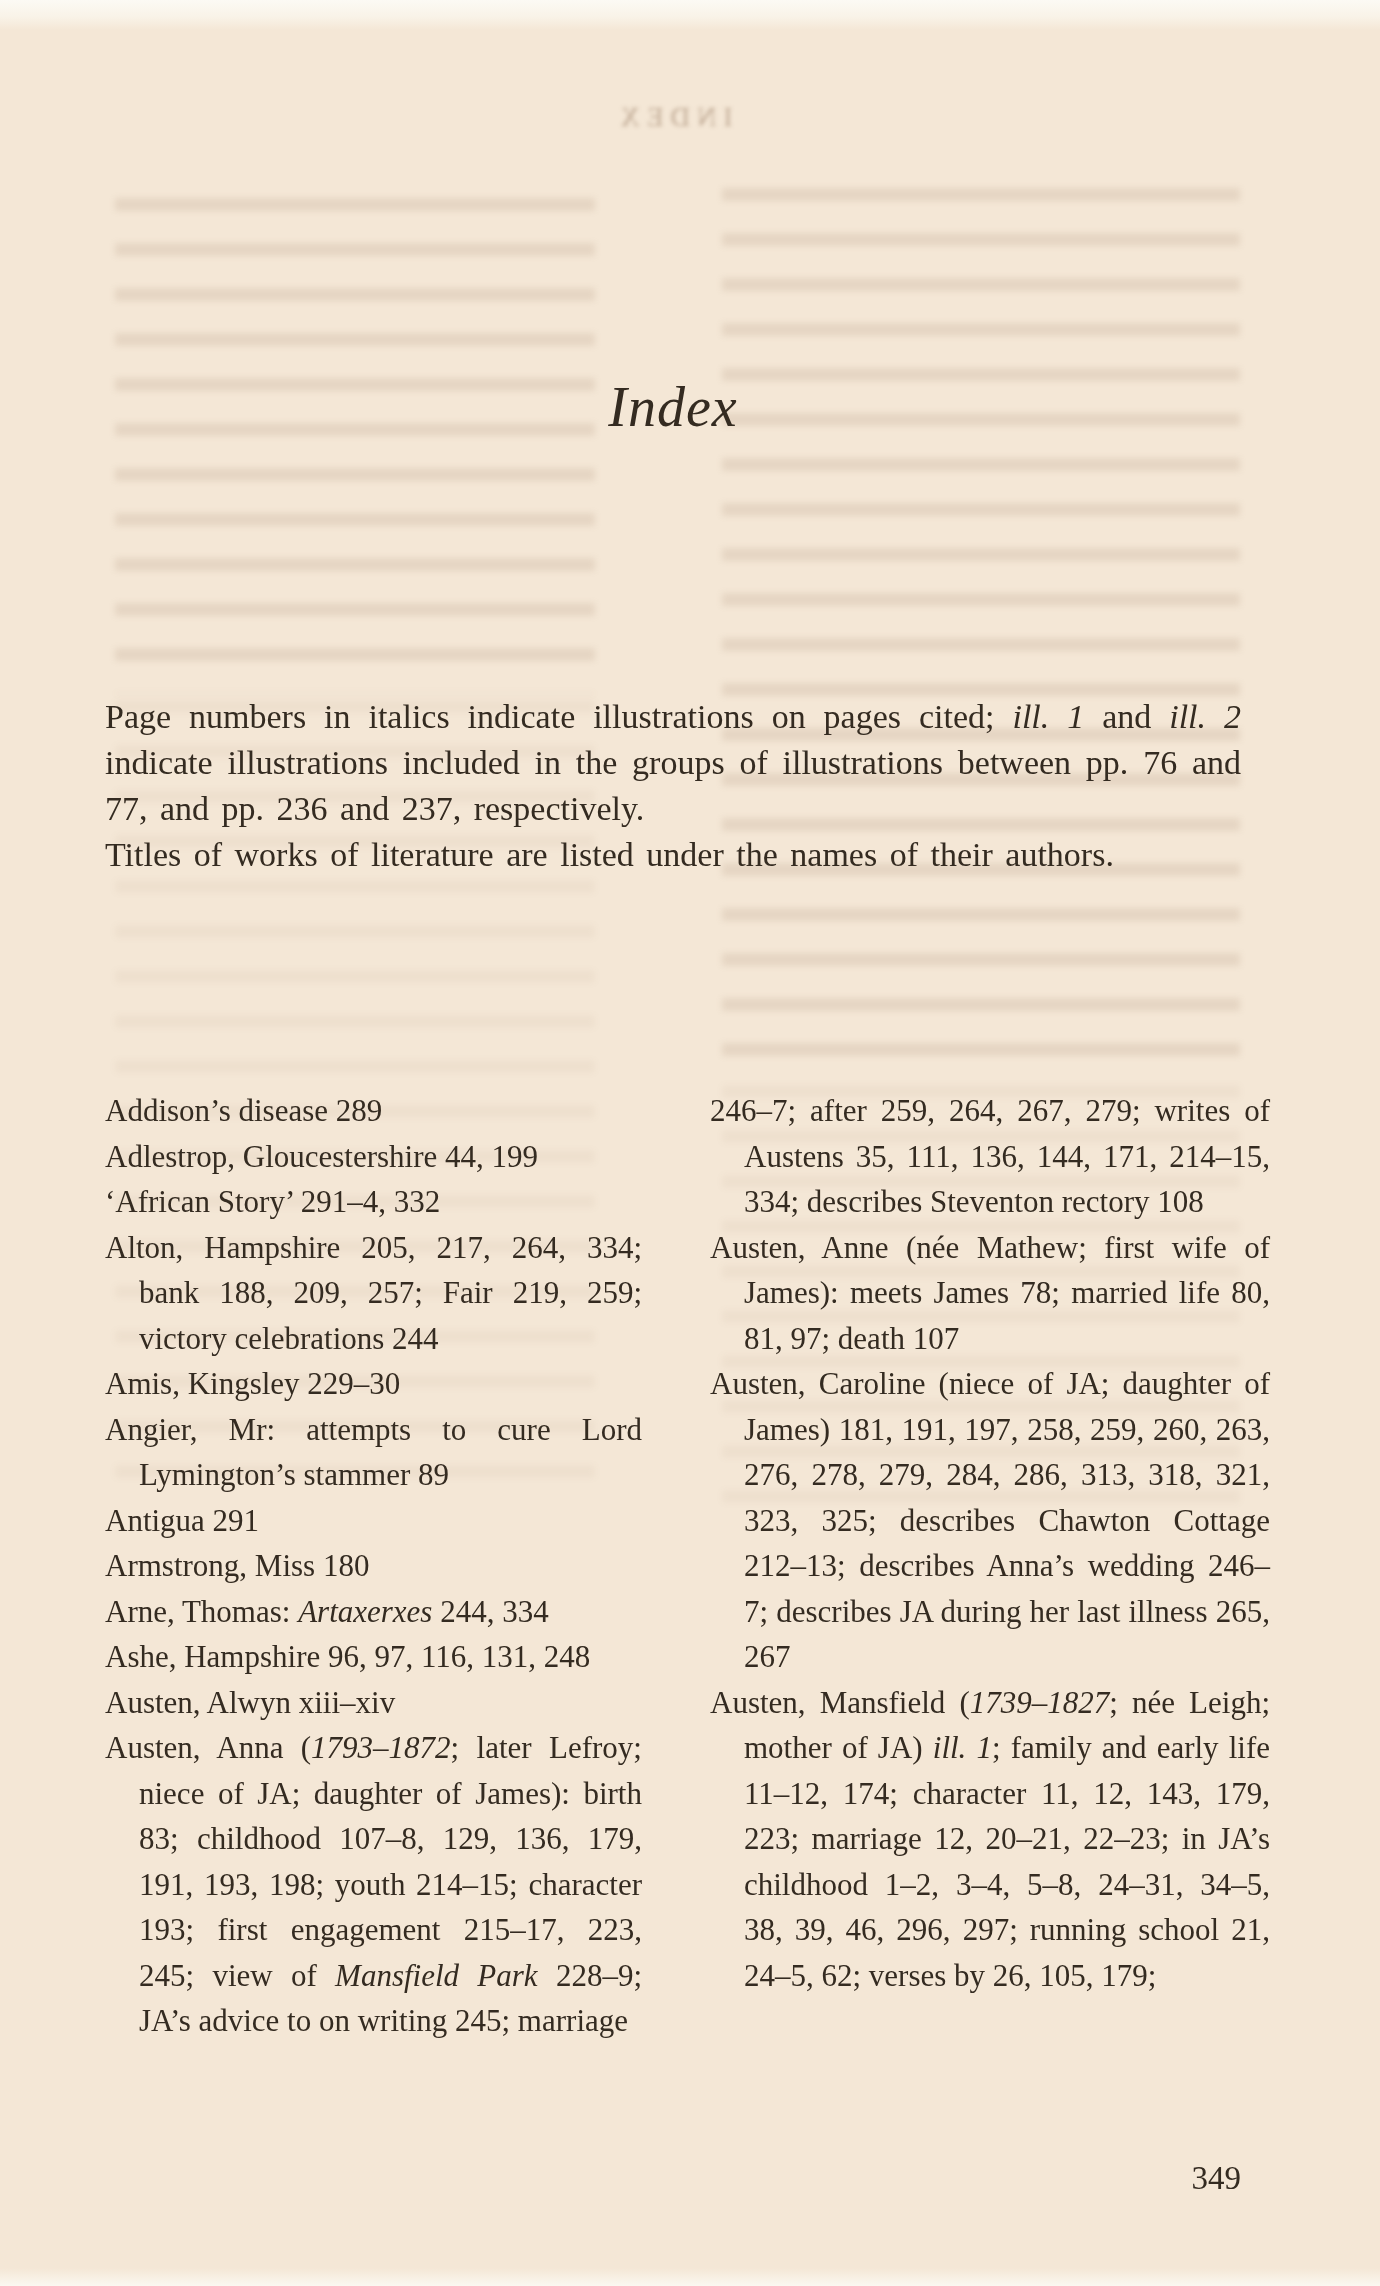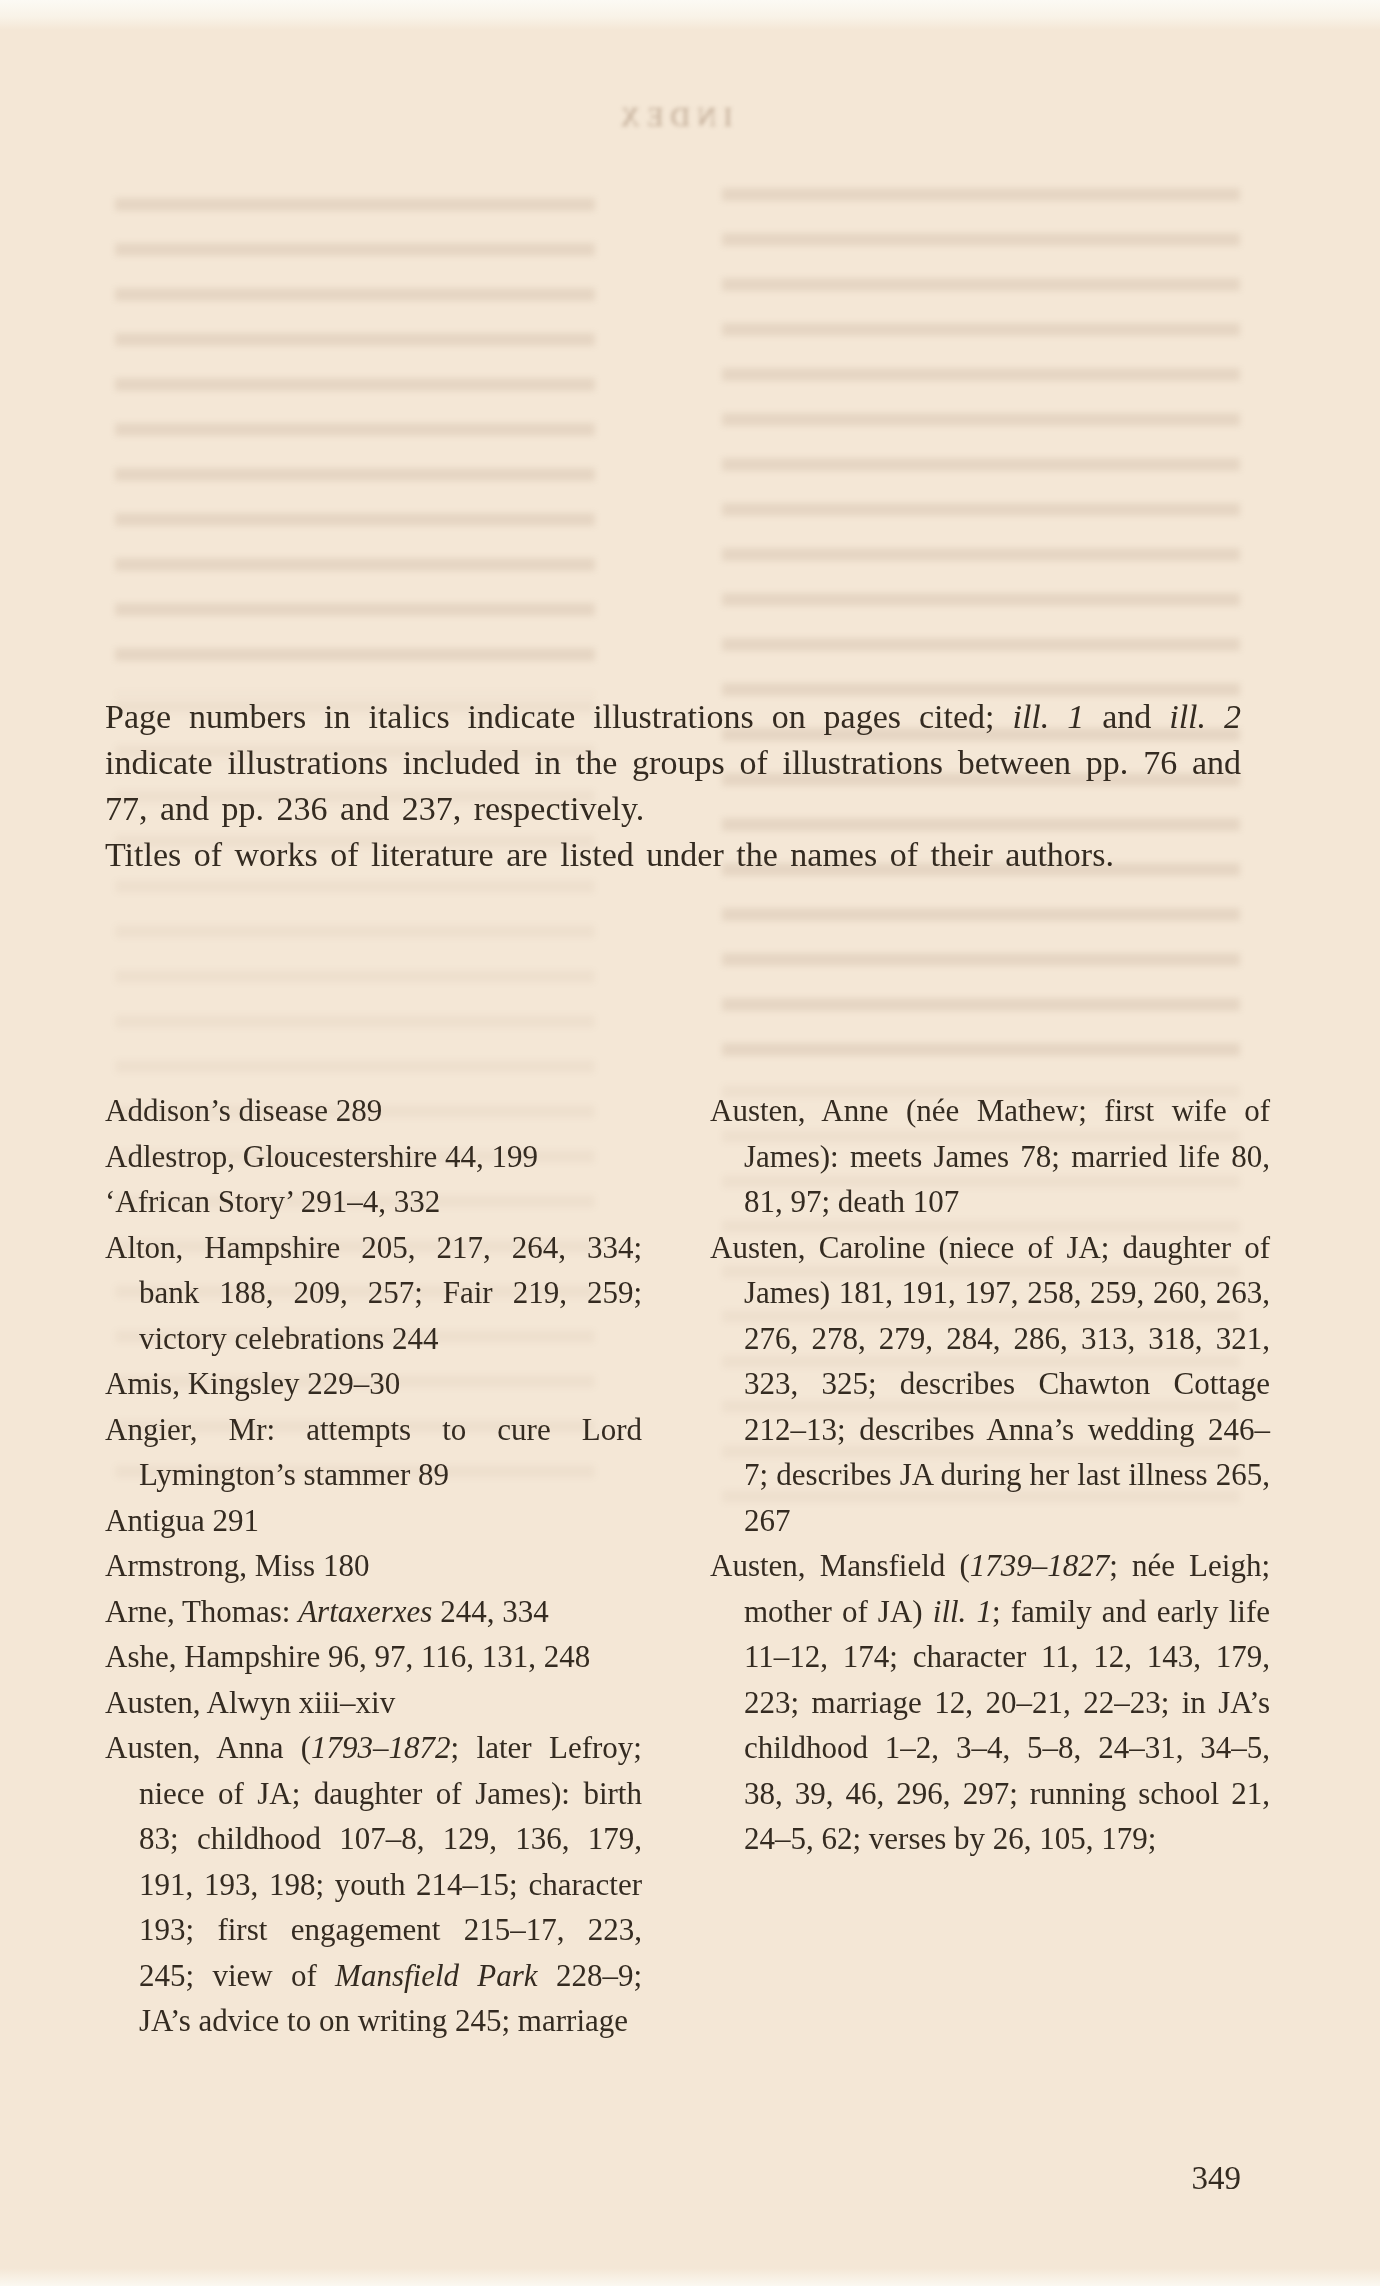--- a/index.html
+++ b/index.html
@@ -102,20 +102,21 @@
 
   <div class="edge-top"></div>
 
   <div class="bleed bleed-strong bleed-l1"></div>
   <div class="bleed bleed-faint bleed-l2"></div>
   <div class="bleed bleed-strong bleed-r1"></div>
   <div class="bleed bleed-faint bleed-r2"></div>
 
   <div class="running-head-bleed">INDEX</div>
 
+  <h1 class="title">Index</h1>
 
   <div class="intro">
     <p><span>Page numbers in italics indicate illustrations on pages cited; </span><i>ill. 1</i><span> and </span><i>ill. 2</i><span> indicate illustrations included in the groups of illustrations between pp. 76 and 77, and pp. 236 and 237, respectively.</span></p>
     <p><span>Titles of works of literature are listed under the names of their authors.</span></p>
   </div>
 
   <div class="columns">
     <div class="col col-left">
         <p class="entry"><span>Addison’s disease 289</span></p>
         <p class="entry"><span>Adlestrop, Gloucestershire 44, 199</span></p>
@@ -124,20 +125,21 @@
         <p class="entry"><span>Amis, Kingsley 229–30</span></p>
         <p class="entry"><span>Angier, Mr: attempts to cure Lord Lymington’s stammer 89</span></p>
         <p class="entry"><span>Antigua 291</span></p>
         <p class="entry"><span>Armstrong, Miss 180</span></p>
         <p class="entry"><span>Arne, Thomas: </span><i>Artaxerxes</i><span> 244, 334</span></p>
         <p class="entry"><span>Ashe, Hampshire 96, 97, 116, 131, 248</span></p>
         <p class="entry"><span>Austen, Alwyn xiii–xiv</span></p>
         <p class="entry"><span>Austen, Anna (</span><i>1793–1872</i><span>; later Lefroy; niece of JA; daughter of James): birth 83; childhood 107–8, 129, 136, 179, 191, 193, 198; youth 214–15; character 193; first engagement 215–17, 223, 245; view of </span><i>Mansfield Park</i><span> 228–9; JA’s advice to on writing 245; marriage</span></p>
       </div>
     <div class="col col-right">
+        <p class="entry continuation"><span>246–7; after 259, 264, 267, 279; writes of Austens 35, 111, 136, 144, 171, 214–15, 334; describes Steventon rectory 108</span></p>
         <p class="entry"><span>Austen, Anne (née Mathew; first wife of James): meets James 78; married life 80, 81, 97; death 107</span></p>
         <p class="entry"><span>Austen, Caroline (niece of JA; daughter of James) 181, 191, 197, 258, 259, 260, 263, 276, 278, 279, 284, 286, 313, 318, 321, 323, 325; describes Chawton Cottage 212–13; describes Anna’s wedding 246–7; describes JA during her last illness 265, 267</span></p>
         <p class="entry"><span>Austen, Mansfield (</span><i>1739–1827</i><span>; née Leigh; mother of JA) </span><i>ill. 1</i><span>; family and early life 11–12, 174; character 11, 12, 143, 179, 223; marriage 12, 20–21, 22–23; in JA’s childhood 1–2, 3–4, 5–8, 24–31, 34–5, 38, 39, 46, 296, 297; running school 21, 24–5, 62; verses by 26, 105, 179;</span></p>
       </div>
   </div>
 
   <div class="folio">349</div>
 
   <div class="edge-bottom"></div>
 

